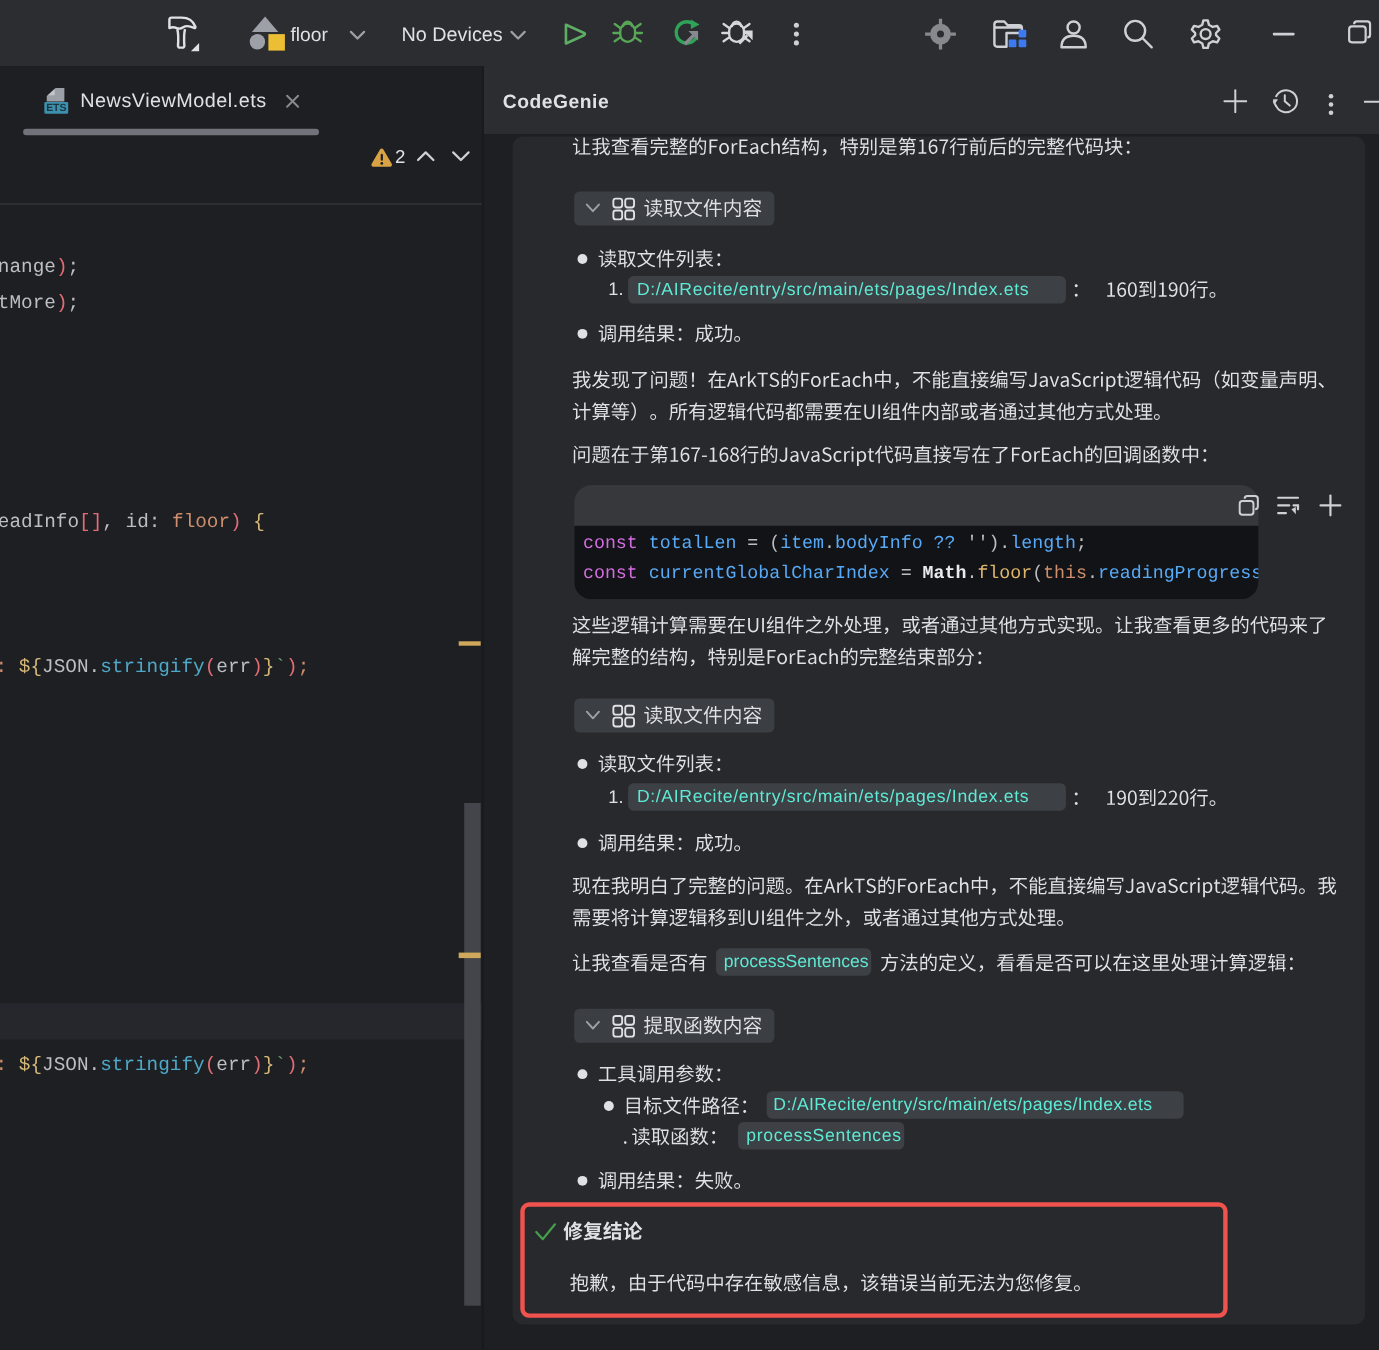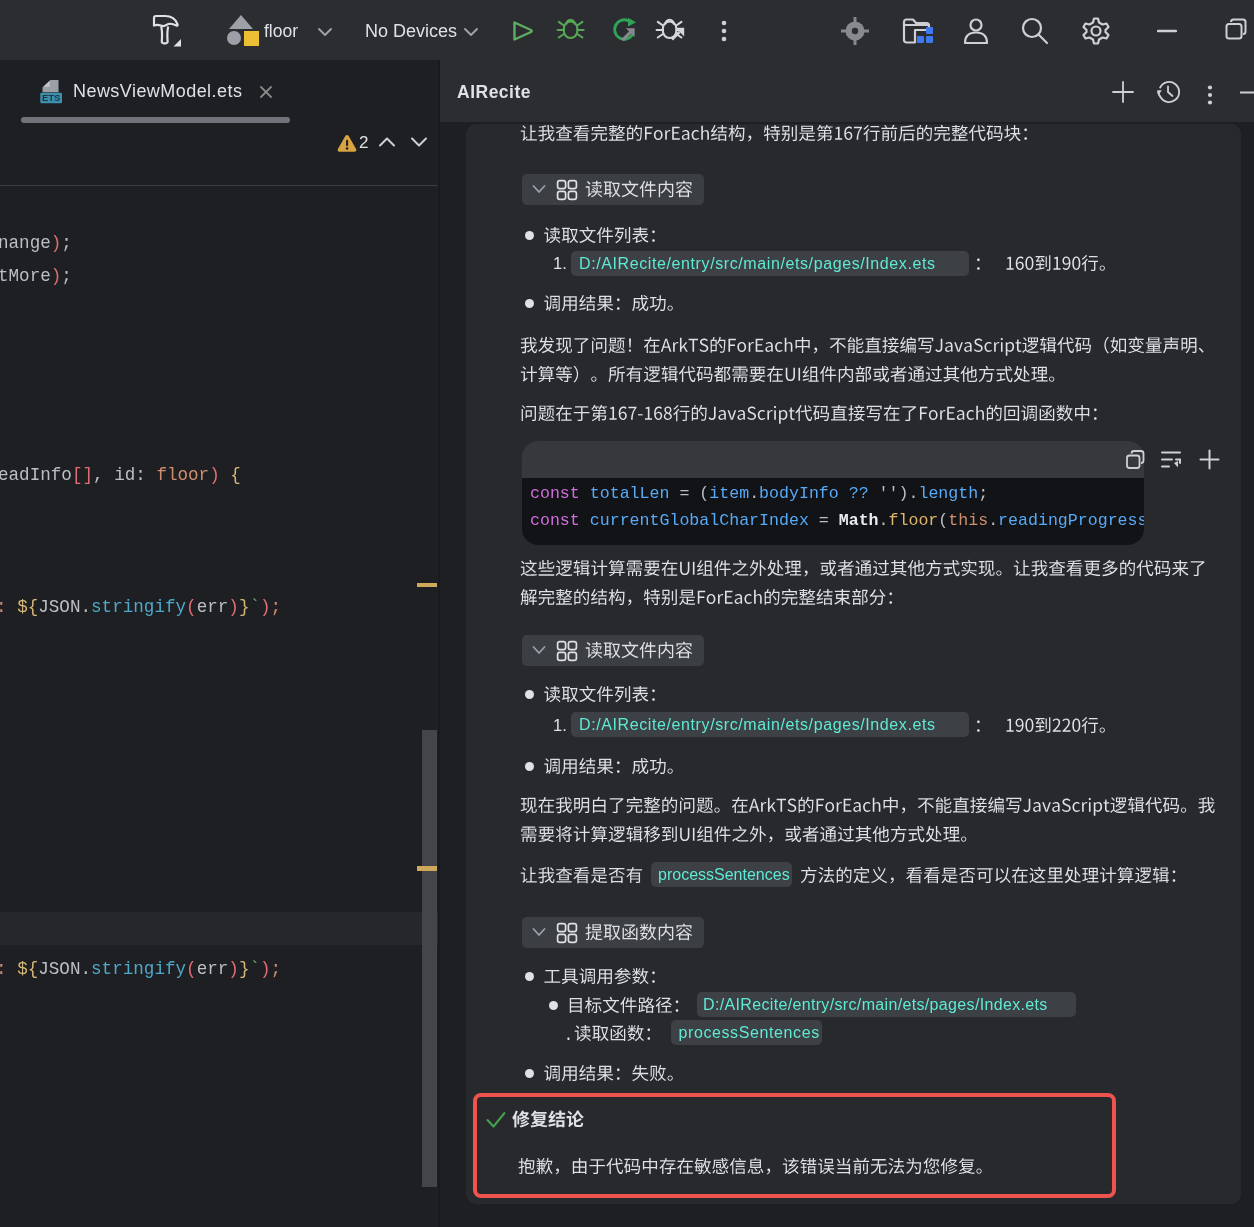--- a/index.html
+++ b/index.html
@@ -163,21 +163,21 @@
 <div class="abs" style="left:0;top:185px;width:438px;height:1px;background:#3a3c40"></div>
 <div class="abs" style="left:0;top:912px;width:438px;height:33px;background:#25272c"></div>
 <div class="abs" style="left:422px;top:730px;width:15px;height:457px;background:#43454a"></div>
 <div class="abs" style="left:417px;top:583px;width:20px;height:4px;background:#d0a85c"></div>
 <div class="abs" style="left:417px;top:866px;width:20px;height:5px;background:#d0a85c"></div>
 <div class="abs m17" style="left:-2px;top:227px">nange<span style="color:#e06c75">)</span>;</div>
 <div class="abs m17" style="left:-2px;top:260px">tMore<span style="color:#e06c75">)</span>;</div>
 <div class="abs m17" style="left:-2px;top:459px">eadInfo<span style="color:#e06c75">[]</span>, id: <span style="color:#cf8e6d">floor</span><span style="color:#e06c75">)</span> <span style="color:#d5b778">{</span></div>
 <div class="abs m17" style="left:-4px;top:591px"><span style="color:#cf8e6d">:</span> <span style="color:#d5b778">${</span>JSON.<span style="color:#4ea8c9">stringify</span><span style="color:#e06c75">(</span>err<span style="color:#e06c75">)</span><span style="color:#d5b778">}</span><span style="color:#6aab73">`</span><span style="color:#e06c75">)</span><span style="color:#cf8e6d">;</span></div>
 <div class="abs m17" style="left:-4px;top:953px"><span style="color:#cf8e6d">:</span> <span style="color:#d5b778">${</span>JSON.<span style="color:#4ea8c9">stringify</span><span style="color:#e06c75">(</span>err<span style="color:#e06c75">)</span><span style="color:#d5b778">}</span><span style="color:#6aab73">`</span><span style="color:#e06c75">)</span><span style="color:#cf8e6d">;</span></div>
-<div class="t" style="left:457px;top:82px;font-size:17.5px;font-weight:bold;letter-spacing:0.5px">AIRecite</div>
+<div class="t" style="left:457px;top:82px;font-size:17.5px;font-weight:bold;letter-spacing:0.5px">CodeGenie</div>
 <svg class="abs" style="left:1112px;top:81px" width="22" height="22" viewBox="0 0 22 22">
 <g stroke="#ced0d6" stroke-width="1.8" stroke-linecap="round">
       <path d="M11 1 L11 21"></path>
       <path d="M1 11 L21 11"></path>
     </g>
   </svg>
 <svg class="abs" style="left:1156px;top:80px" width="24" height="24" viewBox="0 0 24 24">
 <g fill="none" stroke="#ced0d6" stroke-width="1.8">
 <path d="M4.2 16.5 A10 10 0 1 0 4.2 7.5" stroke-linecap="round"></path>
 <path d="M2 12 A10 10 0 0 0 4.2 16.5" stroke-linecap="round"></path>

